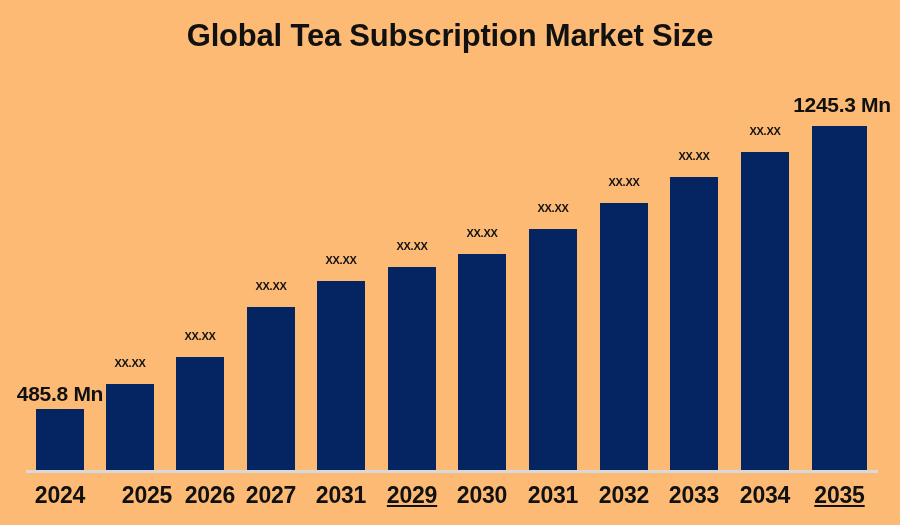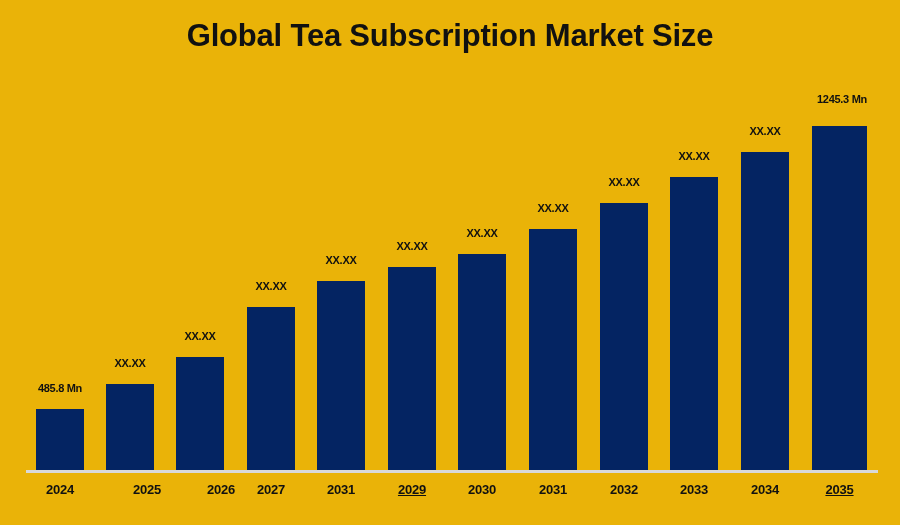--- a/index.html
+++ b/index.html
@@ -12,21 +12,21 @@
     height: 525px;
     overflow: hidden;
     font-family: "Liberation Sans", sans-serif;
     color: #0d0d0d;
   }
 
   #chart-root {
     position: relative;
     width: 900px;
     height: 525px;
-    background: #eab308;
+    background: #fdba74;
   }
 
   
   .chart-title {
     position: absolute;
     top: 18px;
     left: 0;
     width: 900px;
     text-align: center;
     font-size: 31px;
@@ -62,28 +62,28 @@
   .value-label {
     position: absolute;
     font-size: 11px;
     font-weight: bold;
     color: #111111;
     white-space: nowrap;
     text-align: center;
     letter-spacing: -0.3px;
   }
   .value-label.endpoint {
-    font-size: 11px;
+    font-size: 21px;
   }
 
   
   .cat-label {
     position: absolute;
     top: 482px;
-    font-size: 13px;
+    font-size: 23px;
     font-weight: bold;
     color: #111111;
     text-align: center;
     white-space: nowrap;
     letter-spacing: -0.2px;
   }
 </style>
 </head>
 <body>
 

